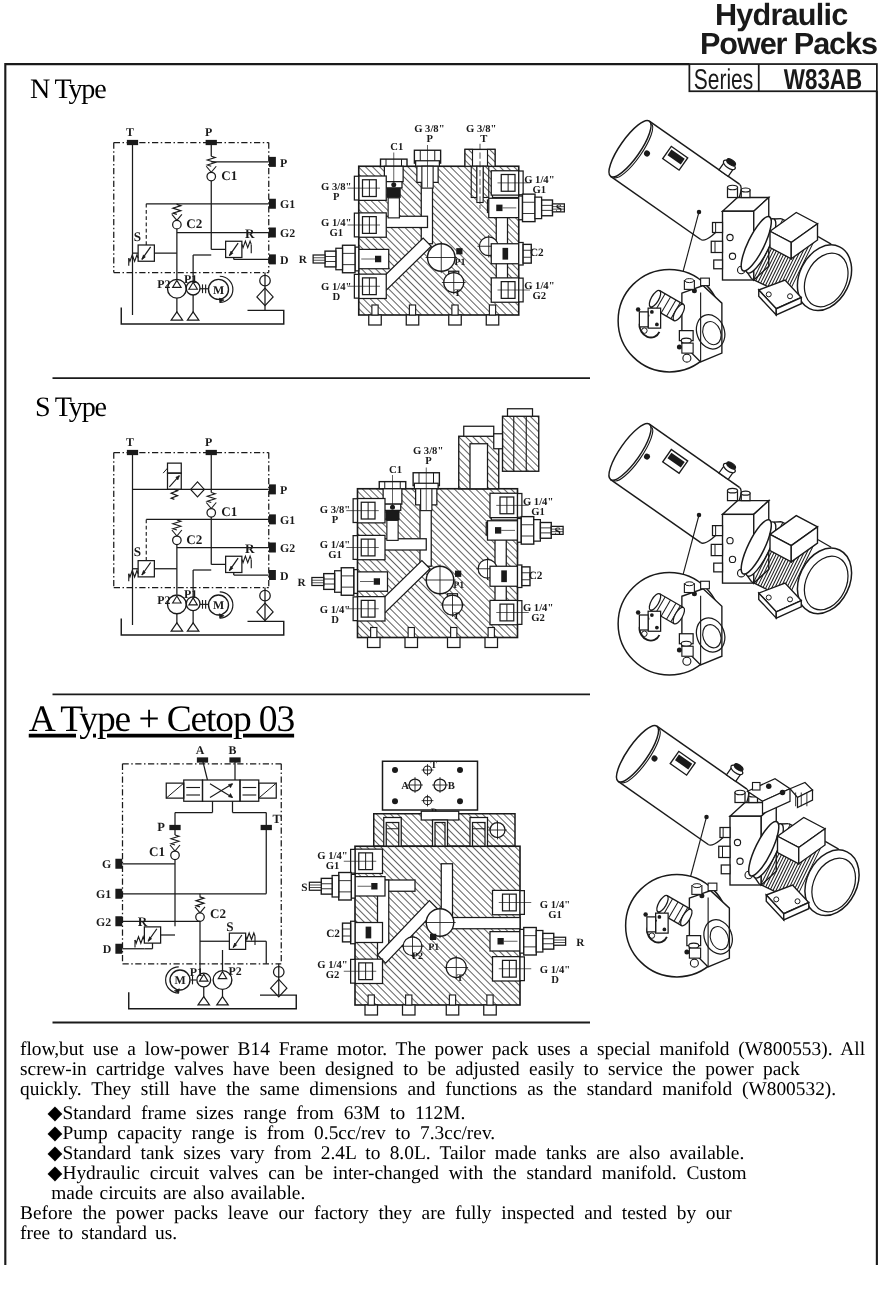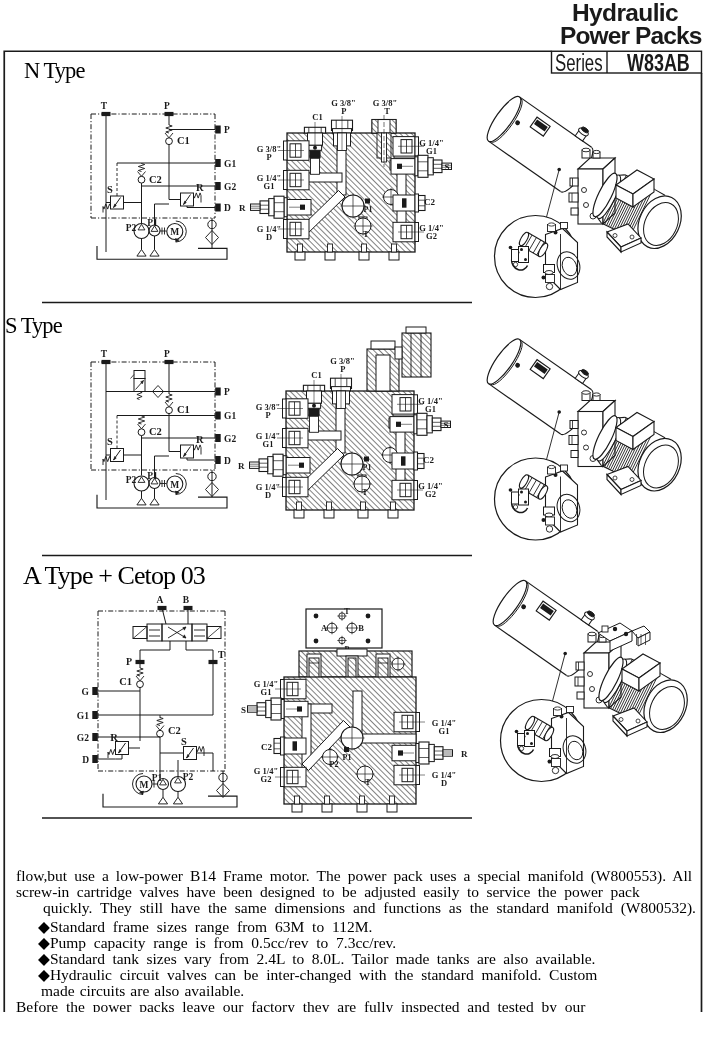--- a/index.html
+++ b/index.html
@@ -12,22 +12,22 @@
 <body>
 <div id="page">
 
   <div class="hd abs" style="top:0px;left:572px;font-size:24.5px;line-height:25px;letter-spacing:-0.63px;">Hydraulic</div>
   <div class="hd abs" style="top:23px;left:560px;font-size:24.5px;line-height:25px;letter-spacing:-0.88px;">Power Packs</div>
 
   <div class="abs" style="font-family:'Liberation Sans',sans-serif;font-weight:400;font-size:23px;left:555px;top:53px;width:66px;height:21px;line-height:20px;color:#1a1a1a;transform:scaleX(0.73);transform-origin:0 0">Series</div>
   <div class="hd abs" style="font-size:23px;left:627px;top:52.5px;height:21px;line-height:20px;transform:scaleX(0.78);transform-origin:0 0">W83AB</div>
 
   <div class="serif abs" style="font-size:22.5px;line-height:22px;letter-spacing:-0.95px;left:24px;top:60px;">N Type</div>
-  <div class="serif abs" style="font-size:22.5px;line-height:22px;letter-spacing:-0.95px;left:5px;top:315px;text-align:right;">S Type</div>
-  <div class="serif abs" style="font-size:26px;line-height:22px;letter-spacing:-0.9px;left:23px;top:564.5px;">A Type + Cetop 03</div>
+  <div class="serif abs" style="font-size:22.5px;line-height:22px;letter-spacing:-0.95px;left:28px;top:315px;text-align:right;">S Type</div>
+  <div class="serif abs" style="font-size:30px;line-height:22px;letter-spacing:-0.9px;left:23px;top:564.5px;text-decoration:underline;">A Type + Cetop 03</div>
 
   <svg id="svgmain" width="709" height="1045" viewBox="0 0 709 1045">
     <defs>
       <pattern id="hat" width="4.0" height="4.0" patternUnits="userSpaceOnUse" patternTransform="rotate(-45)">
         <rect width="4.0" height="4.0" fill="#fff"></rect>
         <line x1="0" y1="0" x2="0" y2="4.0" stroke="#1a1a1a" stroke-width="1.1"></line>
       </pattern>
     </defs>
     <g stroke="#1a1a1a" fill="none">
 
@@ -1002,23 +1002,23 @@
           <circle cx="20" cy="-24" r="2" fill="#1a1a1a" stroke="none"></circle>
           <rect x="12" y="-32" width="8" height="7" stroke-width="0.9" fill="#fff"></rect>
           <ellipse cx="16" cy="-32" rx="3.5" ry="1.6" stroke-width="0.8" fill="#fff"></ellipse>
           <rect x="25" y="-34" width="7" height="6" stroke-width="0.9" fill="#fff"></rect>
         </g>
       </g>
 
   </svg>
 
   <div class="serif abs" style="left:16px;top:832.1px;width:680px;font-size:15.5px;">
-    <div class="bl" style="word-spacing:3.2px;margin-top:36px;">flow,but use a low-power B14 Frame motor. The power pack uses a special manifold (W800553). All</div>
+    <div class="bl" style="word-spacing:3.2px;">flow,but use a low-power B14 Frame motor. The power pack uses a special manifold (W800553). All</div>
     <div class="bl" style="word-spacing:3.6px;">screw-in cartridge valves have been designed to be adjusted easily to service the power pack</div>
-    <div class="bl" style="word-spacing:4.0px;text-align:right;">quickly. They still have the same dimensions and functions as the standard manifold (W800532).</div>
+    <div class="bl" style="word-spacing:4.0px;">quickly. They still have the same dimensions and functions as the standard manifold (W800532).</div>
     <div class="bl" style="margin-top:3.2px;padding-left:22px;word-spacing:3.95px;">◆Standard frame sizes range from 63M to 112M.</div>
     <div class="bl" style="padding-left:22px;word-spacing:3.86px;">◆Pump capacity range is from 0.5cc/rev to 7.3cc/rev.</div>
     <div class="bl" style="padding-left:22px;word-spacing:3.54px;">◆Standard tank sizes vary from 2.4L to 8.0L. Tailor made tanks are also available.</div>
     <div class="bl" style="padding-left:22px;word-spacing:3.94px;">◆Hydraulic circuit valves can be inter-changed with the standard manifold. Custom</div>
     <div class="bl" style="padding-left:25px;word-spacing:1.2px;">made circuits are also available.</div>
     <div class="bl" style="word-spacing:3.9px;">Before the power packs leave our factory they are fully inspected and tested by our</div>
     <div class="bl" style="word-spacing:2.6px;">free to standard us.</div>
   </div>
 
   <div class="hd abs serifno" style="left:6px;top:1041px;font-size:12px;font-family:'Liberation Sans',sans-serif">Sep.12/2011</div>

